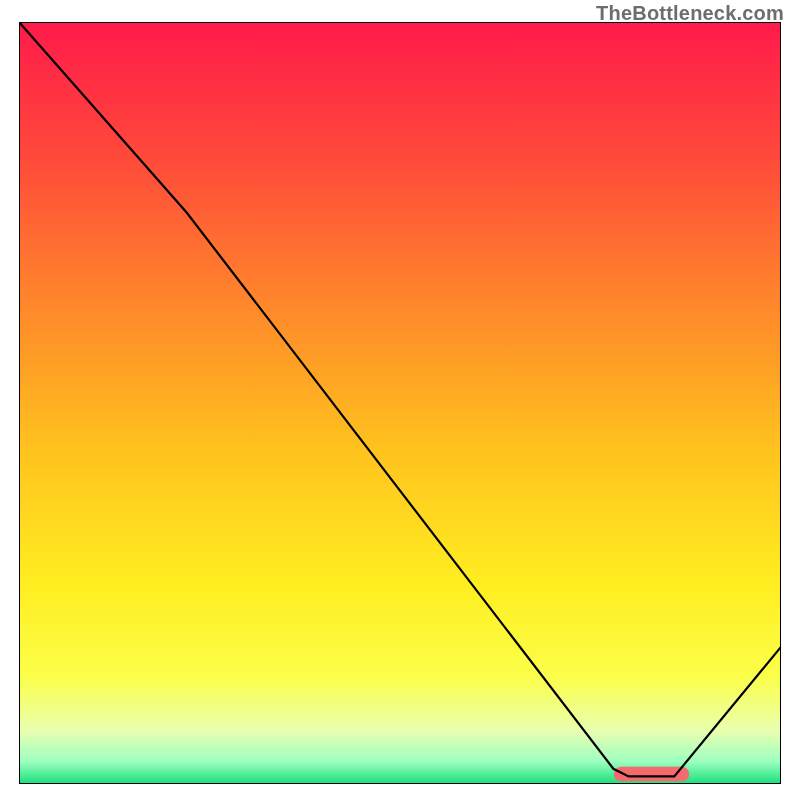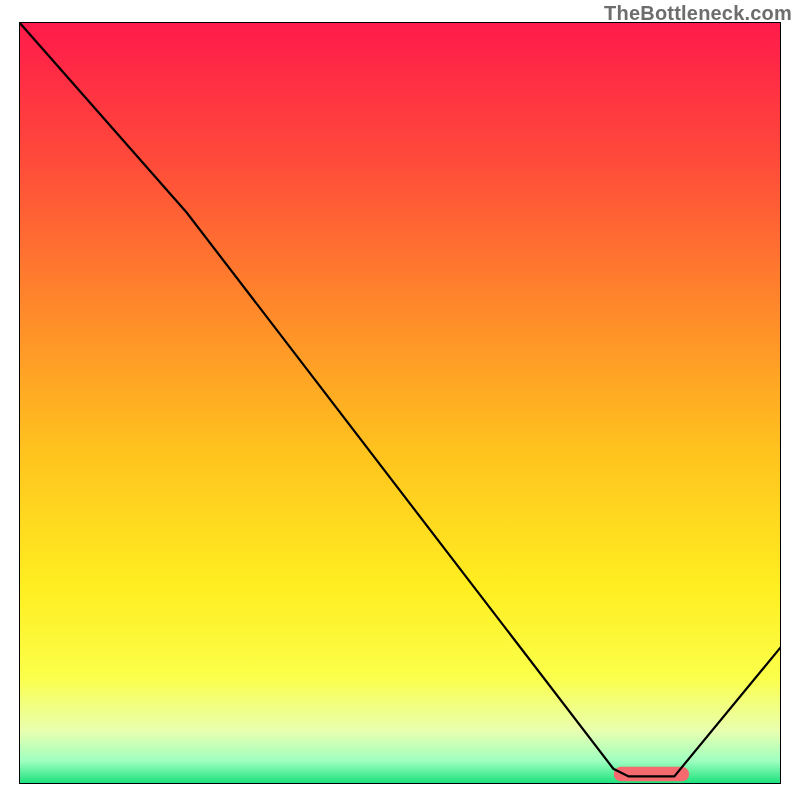--- a/index.html
+++ b/index.html
@@ -14,21 +14,21 @@
   #plot {
     position: absolute;
     left: 19px;
     top: 22px;
     width: 762px;
     height: 762px;
   }
   #watermark {
     position: absolute;
     top: 2px;
-    right: 8px;
+    right: 16px;
     font-size: 20px;
     font-weight: 600;
     color: #6d6d6d;
     letter-spacing: 0.2px;
     margin-left: 22px;
   }
 </style>
 </head>
 <body>
 

